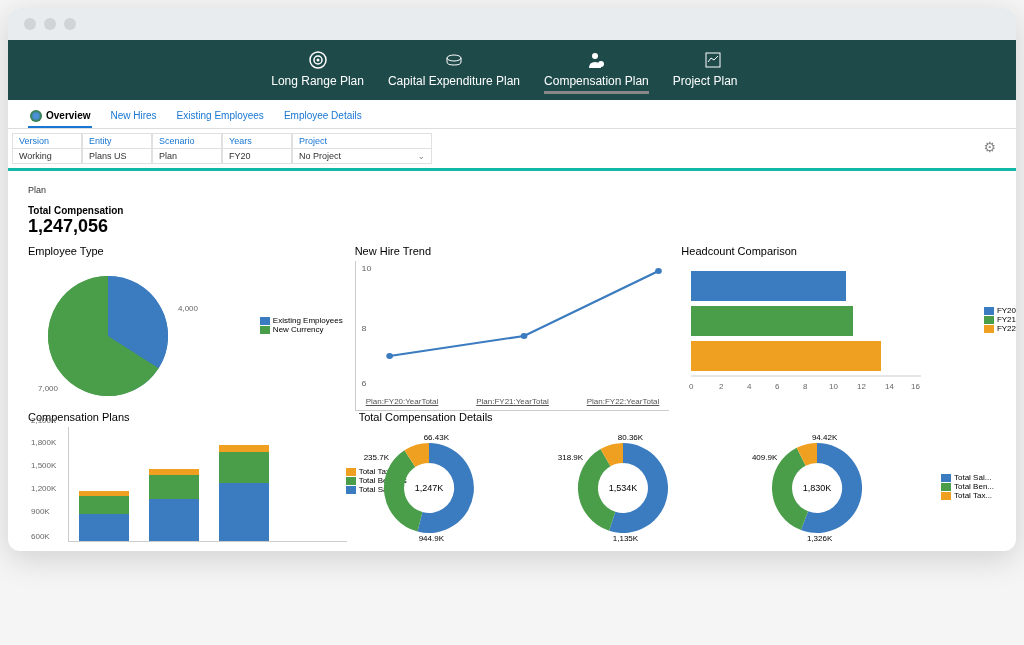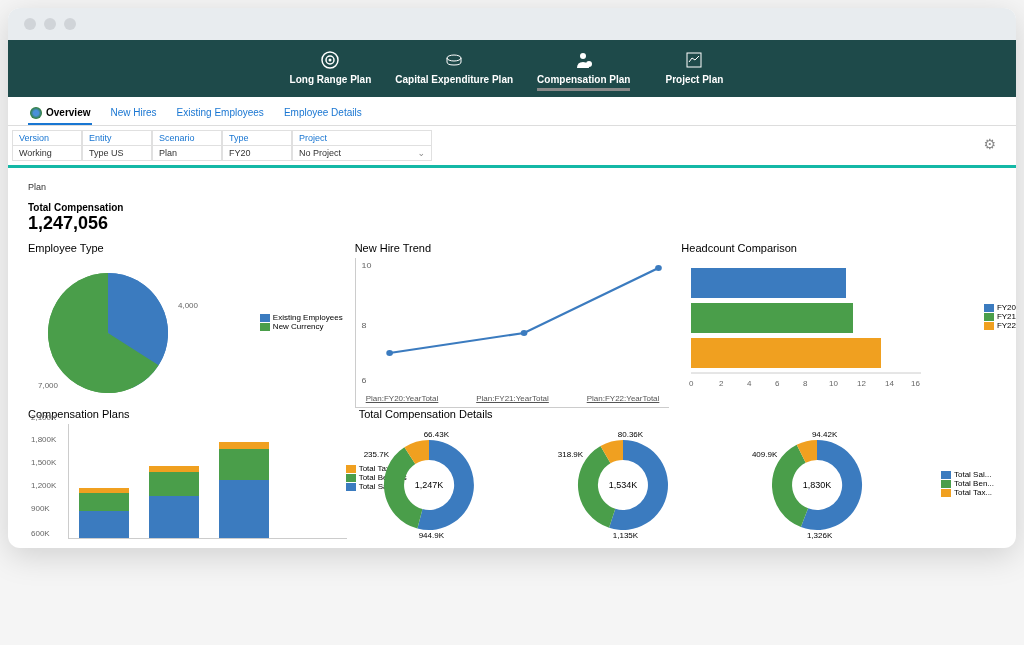--- a/index.html
+++ b/index.html
@@ -2,21 +2,21 @@
 <html><head>
 <meta charset="utf-8">
 <style>
 * { box-sizing: border-box; margin: 0; padding: 0; }
 body { font-family: Arial, sans-serif; background: #f5f5f5; width: 1024px; height: 645px; }
 .window { background: #fff; border-radius: 12px; box-shadow: 0 8px 32px rgba(0,0,0,0.15); overflow: hidden; margin: 8px; }
 .titlebar { background: #e8ecef; padding: 10px 16px; display: flex; gap: 8px; }
 .dot { width: 12px; height: 12px; border-radius: 50%; background: #d0d4d8; }
 .header { background: #1e4a4a; color: #fff; padding: 10px 0 6px; }
 .nav { display: flex; justify-content: center; gap: 24px; }
-.nav-item { text-align: center; font-size: 10px; cursor: pointer; min-width: 80px; font-weight: bold; }
+.nav-item { font-size: 12px; cursor: pointer; min-width: 80px; }
 .nav-icon { display: flex; justify-content: center; margin-bottom: 4px; }
 .nav-item.active { border-bottom: 3px solid #888; padding-bottom: 3px; }
 .tabs { display: flex; gap: 16px; padding: 6px 20px 0; border-bottom: 1px solid #ddd; font-size: 10px; }
 .tab { padding: 4px 2px; color: #1976d2; cursor: pointer; }
 .tab.active { color: #000; border-bottom: 2px solid #1976d2; font-weight: bold; }
 .tab-icon { display: inline-block; width: 12px; height: 12px; background: radial-gradient(circle, #4a90d9 30%, #2e7d32 70%); border-radius: 50%; vertical-align: middle; margin-right: 4px; }
 .filters { display: flex; padding: 4px 4px; border-bottom: 3px solid #14b8a6; position: relative; }
 .filter { border: 1px solid #e0e0e0; min-width: 70px; font-size: 9px; }
 .filter-label { color: #1976d2; padding: 2px 6px; border-bottom: 1px solid #e0e0e0; }
 .filter-value { padding: 2px 6px; color: #333; }
@@ -106,28 +106,28 @@
     <div class="tab">Employee Details</div>
   </div>
 
   <div class="filters">
     <div class="filter">
         <div class="filter-label">Version</div>
         <div class="filter-value">Working</div>
       </div>
     <div class="filter">
         <div class="filter-label">Entity</div>
-        <div class="filter-value">Type US</div>
+        <div class="filter-value">Plans US</div>
       </div>
     <div class="filter">
         <div class="filter-label">Scenario</div>
         <div class="filter-value">Plan</div>
       </div>
     <div class="filter">
-        <div class="filter-label">Type</div>
+        <div class="filter-label">Years</div>
         <div class="filter-value">FY20</div>
       </div>
     <div class="filter project">
         <div class="filter-label">Project</div>
         <div class="filter-value">No Project</div>
       </div>
     <span class="gear">⚙</span>
   </div>
 
   <div class="content">

